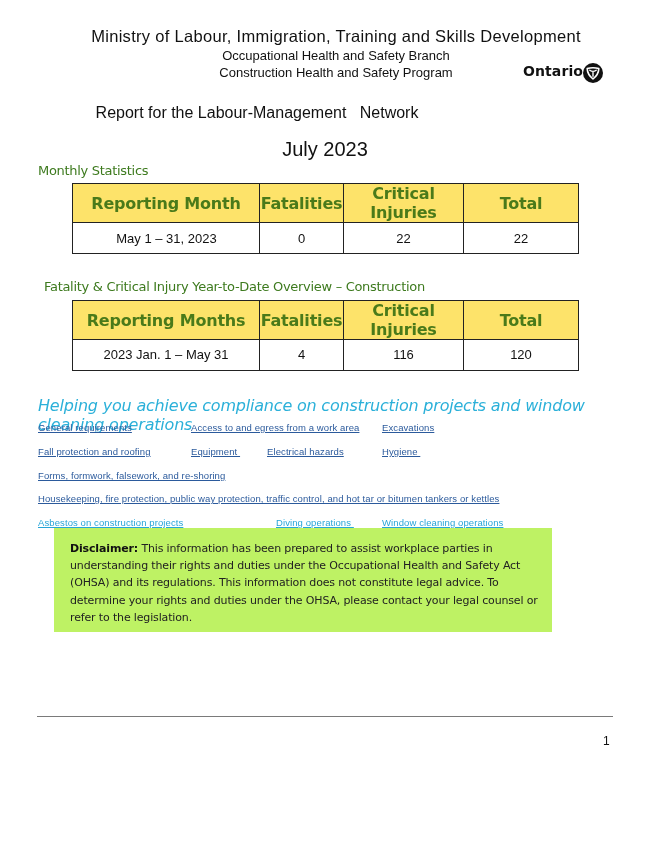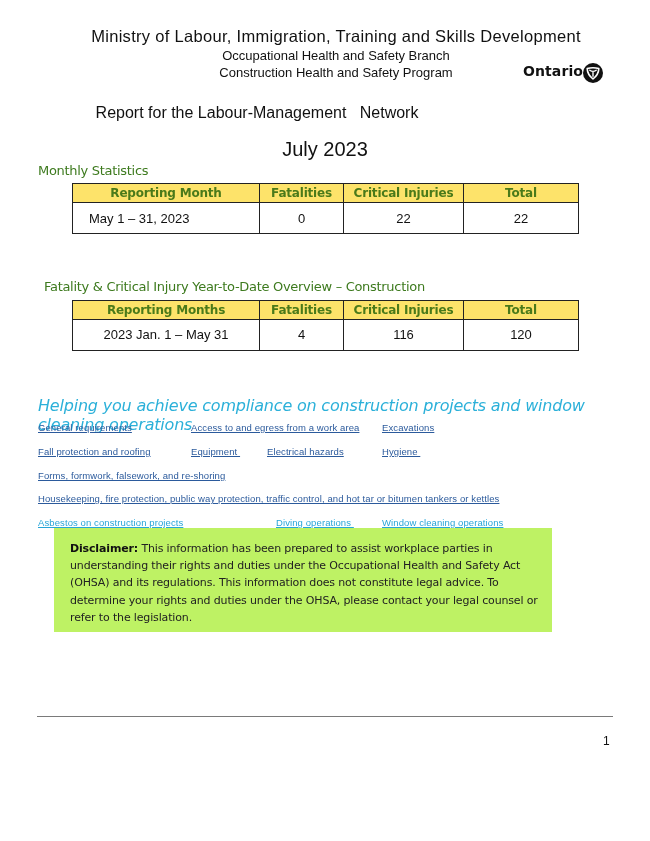--- a/index.html
+++ b/index.html
@@ -11,25 +11,25 @@
   .ontario { left:523px; top:63px; display:flex; align-items:flex-start; }
   .ontario-word { font-family:"DejaVu Sans", sans-serif; font-weight:bold; font-size:14px; color:#111; letter-spacing:0.1px; }
   .ontario-logo { width:20px; height:20px; }
   .title1 { left:0; width:514px; top:104px; text-align:center; font-size:16px; color:#111; white-space:pre; }
   .title2 { left:0; width:650px; top:138px; text-align:center; font-size:20px; color:#111; }
   .section { font-family:"DejaVu Sans", sans-serif; font-size:13px; color:#3d7a1e; letter-spacing:-0.3px; }
   .sec1 { left:38px; top:163px; }
   .sec2 { left:44px; top:279px; }
   table.stats { position:absolute; border-collapse:collapse; table-layout:fixed; }
   table.stats th, table.stats td { border:1px solid #222; padding:0; }
-  table.stats th { background:#fde36a; font-family:"DejaVu Sans", sans-serif; font-weight:bold; font-size:12px; color:#4a7a1a; height:18px; text-align:center; letter-spacing:-0.2px;margin-top:25px; }
+  table.stats th { background:#fde36a; font-family:"DejaVu Sans", sans-serif; font-weight:bold; font-size:16px; color:#4a7a1a; height:18px; text-align:center; letter-spacing:-0.2px;margin-top:25px; }
   table.stats td { font-size:13px; color:#111; text-align:center; }
   .t1 { left:72px; top:183px; width:506px; }
   .t1 td { height:30px; }
-  .t1 td.first { text-align:left; padding-left:16px; }
+  .t1 td.first { text-align:center; padding-left:1px; }
   .t2 { left:72px; top:300px; width:506px; }
   .t2 td { height:29.5px; }
   .compliance { left:38px; top:396px; font-family:"DejaVu Sans", sans-serif; font-style:italic; font-size:16px; color:#2bb0d9; letter-spacing:-0.2px; }
   .link { position:absolute; font-size:9.5px; color:#2b5a9c; text-decoration:underline; white-space:pre; letter-spacing:0.1px; }
   .link.light { color:#27a5d8; }
   .disclaimer { left:38px; top:528px; width:498px; height:104px; background:#bef264;margin-left:16px; }
   .disclaimer p { margin:0; position:absolute; left:16px; top:12px; width:470px; font-family:"DejaVu Sans", sans-serif; font-size:11px; line-height:17.2px; color:#222; letter-spacing:-0.15px; }
   .disclaimer b { color:#111; }
   .footer-rule { left:37px; top:716px; width:576px; height:1px; background:#7a7a7a; }
   .page-num { left:603px; top:734px; font-size:12px; color:#111; }

